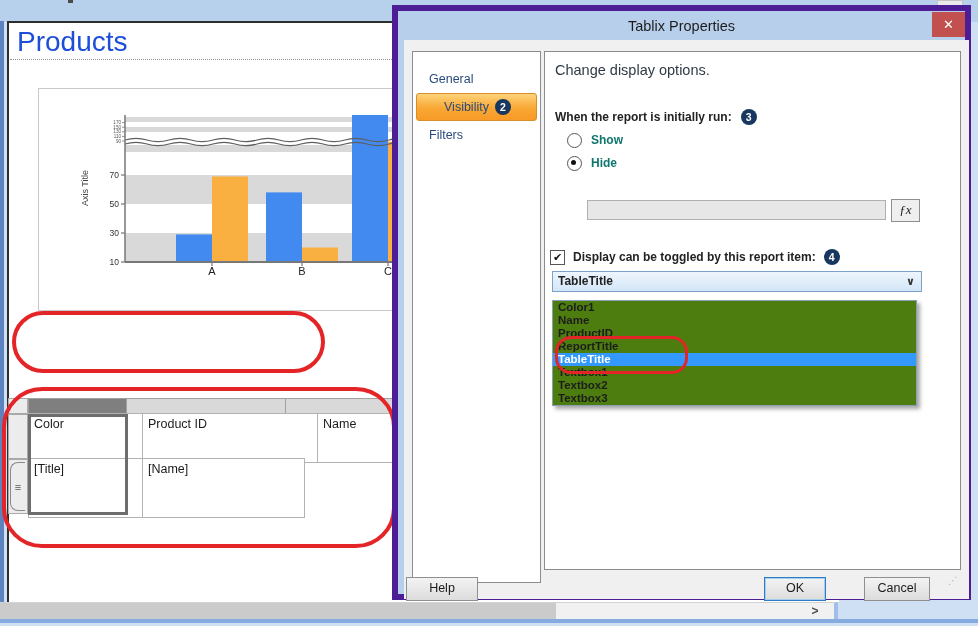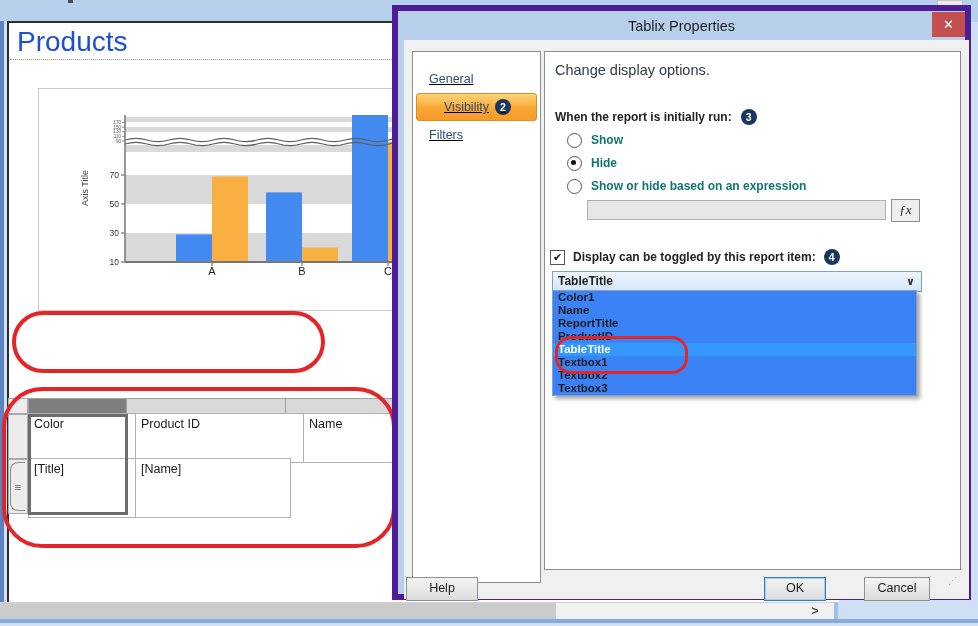--- a/index.html
+++ b/index.html
@@ -30,21 +30,21 @@
   .corner-cell{left:8px;top:398px;width:20px;height:16px;background:#ececec;border:1px solid #a9a9a9;}
   .handle-col{left:8px;width:20px;background:#ececec;border:1px solid #a9a9a9;}
   .hc-header{top:414px;height:45px;}
   .hc-data{top:459px;height:55px;}
   #colhandle-row{left:28px;top:398px;height:16px;display:flex;}
   .chandle{height:16px;background:#d9d9d9;border:1px solid #a0a0a0;margin-left:-1px;}
   .chandle.dark{background:#7f7f7f;margin-left:0;}
   #header-row{left:28px;top:414px;height:45px;display:flex;}
   #data-row{left:28px;top:459px;height:55px;display:flex;}
   .tcell{height:100%;background:#fff;border:1px solid #b2b2b2;margin-left:-1px;margin-top:-1px;
-         font-size:12.5px;color:#1b1b1b;padding:3px 4px 0 5px;}
+         font-size:12.5px;color:#1b1b1b;padding:3px 11px 0 5px;}
   #header-row .tcell:first-child,#data-row .tcell:first-child{margin-left:0;}
   .col-selection{left:28px;top:414px;width:100px;height:101px;border:3px solid #6d6d6d;z-index:4;}
   .row-grip{left:10px;top:462px;width:15px;height:49px;border:1.5px solid #8a8a8a;border-right:none;
             border-radius:8px 0 0 8px;color:#555;font-size:11px;display:flex;align-items:center;justify-content:center;}
 
   
   .hscroll{left:0;top:602px;width:838px;height:17px;background:#f1f1f1;border-top:1px solid #d2d2d2;border-right:4px solid #9fbfe8;}
   .hthumb{left:0;top:603px;width:556px;height:16px;background:#cbcbcb;}
   .harrow{left:796px;top:602px;width:38px;height:17px;color:#4d4d4d;font-size:12px;font-weight:bold;
           display:flex;align-items:center;justify-content:center;}
@@ -52,21 +52,21 @@
 
   
   .dialog{left:392px;top:5px;width:579px;height:595px;background:#b8cfec;border:6px solid #4c1d95;z-index:10;}
   .dlg-title{position:absolute;left:0;top:0;width:100%;height:29px;text-align:center;line-height:30px;
              font-size:14.5px;color:#1c1c1c;}
   .dlg-close{position:absolute;top:1px;right:0px;width:33px;height:25px;background:#c1504e;color:#fff;
              text-align:center;line-height:25px;font-size:13px;}
   .dlg-client{position:absolute;left:6px;top:29px;width:565px;height:559px;background:#f0f0f0;}
 
   .panel{position:absolute;background:#fff;border:1px solid #8c8c8c;}
-  .nav-panel{left:14px;top:40px;width:127px;height:517px;padding-top:13px;text-decoration:underline;}
+  .nav-panel{left:14px;top:40px;width:127px;height:517px;padding-top:13px;}
   .nav-item{height:28px;display:flex;align-items:center;gap:6px;padding-left:13px;margin:0 3px;
             font-size:12.5px;color:#2a4b7c;}
   .nav-item.sel{background:linear-gradient(#fdd37a,#f9a733 55%,#f89a28);border:1px solid #d78f27;border-radius:3px;height:26px;padding-left:27px;}
   .badge{display:inline-block;min-width:16px;height:16px;background:#17375e;color:#fff;border-radius:50%;
          font-size:10.5px;font-weight:bold;text-align:center;line-height:16px;}
 
   .content-panel{left:146px;top:40px;width:415px;height:517px;}
   .heading{position:absolute;left:10px;top:10px;font-size:14.5px;color:#2e3a46;}
   .group-row{position:absolute;left:10px;top:57px;display:flex;align-items:center;gap:9px;}
   .blabel{font-size:12px;font-weight:bold;color:#222;}
@@ -78,21 +78,21 @@
   .expr-input{position:absolute;left:42px;top:148px;width:297px;height:18px;background:#e7e7e7;
               border:1px solid #b0b0b0;}
   .fx-btn{position:absolute;left:346px;top:147px;width:27px;height:21px;background:#efefef;border:1px solid #8f8f8f;
           font-family:"Liberation Serif",serif;font-style:italic;font-size:13px;color:#222;text-align:center;line-height:19px;}
   .check-row{position:absolute;left:5px;top:197px;display:flex;align-items:center;gap:8px;}
   .checkbox{width:13px;height:13px;border:1px solid #555;background:#fff;font-size:11px;line-height:12px;
             text-align:center;color:#111;flex:none;}
   .combo{position:absolute;left:7px;top:219px;width:363px;height:19px;background:linear-gradient(#eef5fc,#d3e6f8);
          border:1px solid #7da2c9;font-size:12px;font-weight:bold;color:#222;line-height:18px;padding-left:5px;}
   .combo-chev{position:absolute;right:6px;top:0;font-size:11px;color:#333;font-weight:bold;}
-  #dropdown-list{position:absolute;left:7px;top:238px;width:363px;background:#3b82f6;border:1px solid #8ba0b8;
+  #dropdown-list{position:absolute;left:7px;top:248px;width:363px;background:#4d7c0f;border:1px solid #8ba0b8;
                  box-shadow:3px 3px 4px rgba(0,0,0,0.35);z-index:3;}
   .dd-item{height:13px;line-height:13px;font-size:11.5px;font-weight:bold;color:#1d1d1d;padding-left:5px;}
   .dd-item.sel{background:#3399ff;color:#fff;}
   .oval-dd{position:absolute;left:10px;top:284px;width:127px;height:32px;border:3px solid #e42528;
            border-radius:16px;z-index:6;background:transparent;}
 
   .btn{position:absolute;top:566px;height:22px;background:linear-gradient(#f3f3f3,#dcdcdc);border:1px solid #8f8f8f;
        font-size:12.5px;color:#1a1a1a;text-align:center;line-height:20px;}
   .btn-help{left:8px;width:70px;}
   .btn-ok{left:366px;width:60px;border:1px solid #2d7dc4;box-shadow:inset 0 0 0 1px #a7cdee;}
@@ -213,41 +213,37 @@
 
       <div id="radio-group">
           <div class="radio-row">
             <span class="radio"></span>
             <span class="rlabel">Show</span>
           </div>
           <div class="radio-row">
             <span class="radio on"></span>
             <span class="rlabel">Hide</span>
           </div>
-          <div class="radio-row">
-            <span class="radio"></span>
-            <span class="rlabel">Show or hide based on an expression</span>
-          </div>
         </div>
 
       <div class="expr-input"></div>
       <div class="fx-btn">ƒx</div>
 
       <div class="check-row">
         <span class="checkbox">✔</span>
         <span class="blabel">Display can be toggled by this report item:</span>
         <span class="badge">4</span>
       </div>
 
       <div class="combo"><span>TableTitle</span><span class="combo-chev">∨</span></div>
       <div id="dropdown-list">
           <div class="dd-item">Color1</div>
           <div class="dd-item">Name</div>
+          <div class="dd-item">ProductID</div>
           <div class="dd-item">ReportTitle</div>
-          <div class="dd-item">ProductID</div>
           <div class="dd-item sel">TableTitle</div>
           <div class="dd-item">Textbox1</div>
           <div class="dd-item">Textbox2</div>
           <div class="dd-item">Textbox3</div>
         </div>
       <div class="oval-dd"></div>
     </div>
 
     <div class="btn btn-help">Help</div>
     <div class="btn btn-ok">OK</div>

